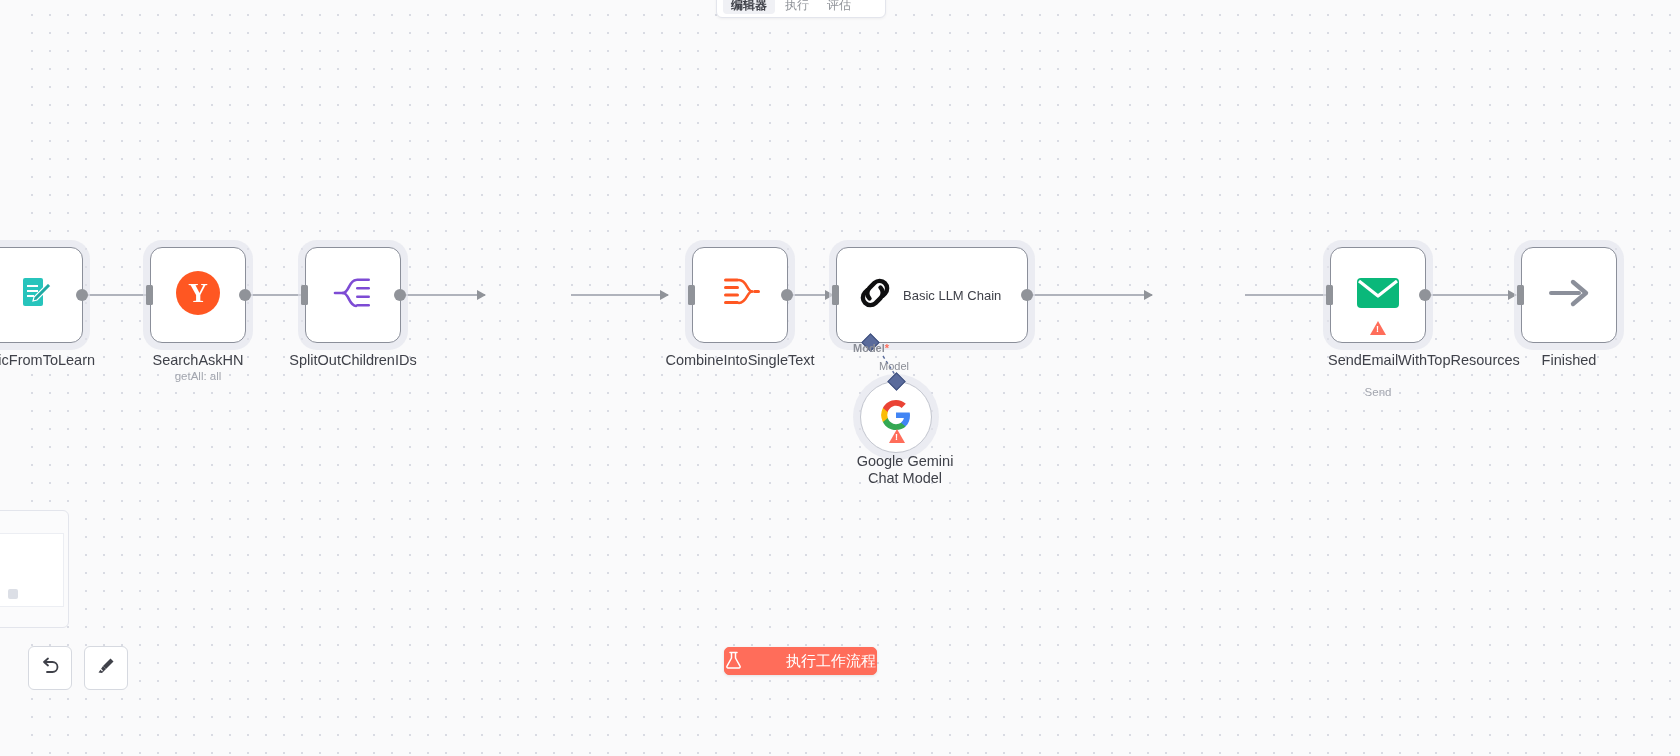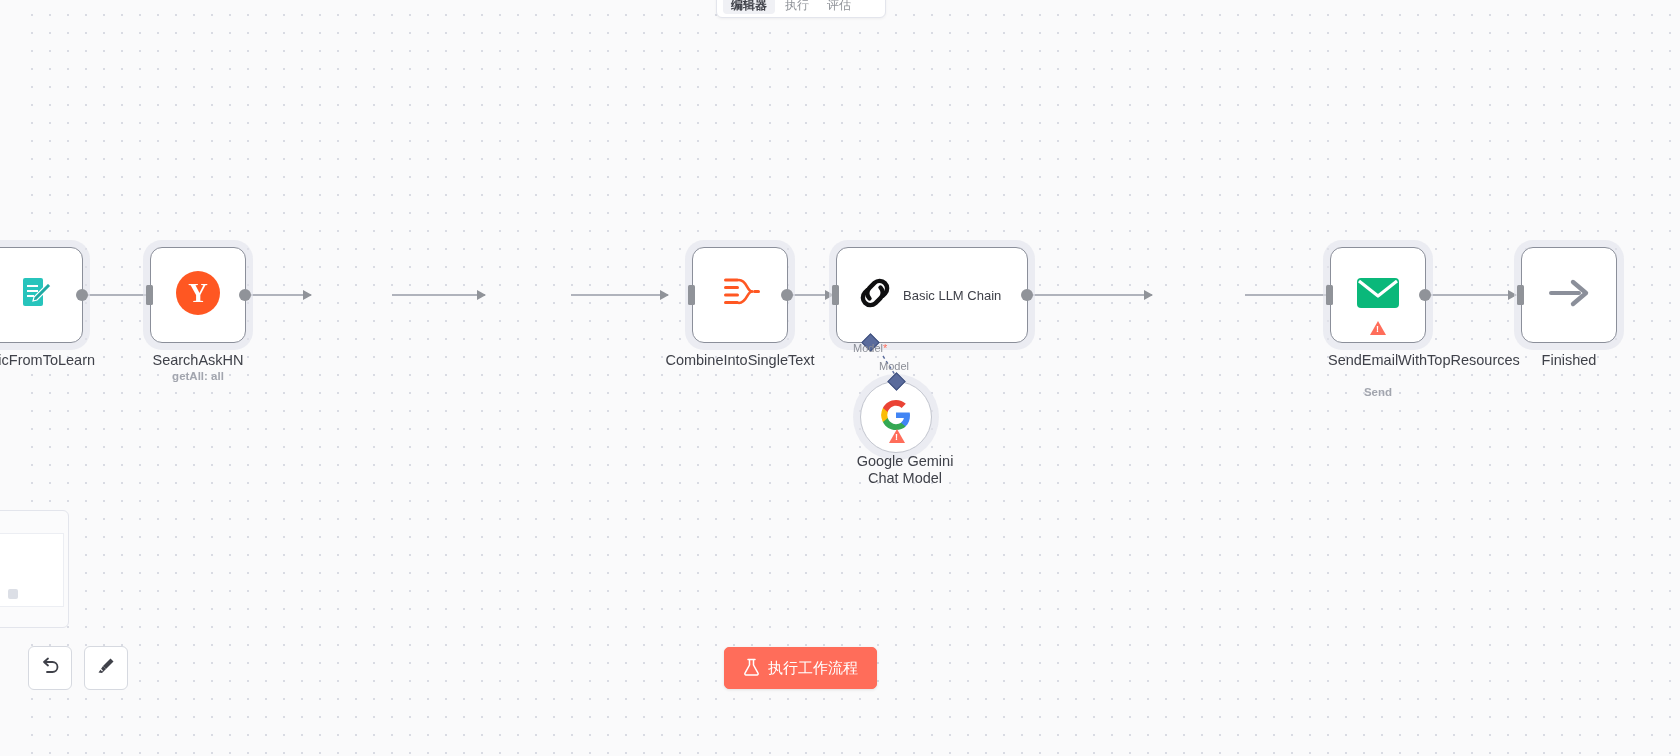--- a/index.html
+++ b/index.html
@@ -56,21 +56,21 @@
     transform: translateX(-50%);
     font-size: 14.5px; color: #3f4149;
     text-align: center; white-space: nowrap;
     line-height: 17px;
   }
   .node-title.wrap { white-space: normal; width: 100px; }
   .node-sub {
     position: absolute; left: 50%;
     transform: translateX(-50%);
     font-size: 11.5px; color: #a2a5ae;
-    text-align: center; white-space: nowrap; font-weight: bold;
+    text-align: center; white-space: nowrap;
   }
 
   
   .out-dot {
     position: absolute; right: -6px; top: 50%;
     width: 12px; height: 12px; margin-top: -6px;
     background: #909399; border-radius: 50%;
   }
   .in-stub {
     position: absolute; left: -5px; top: 50%;
@@ -149,25 +149,25 @@
     width: 44px; height: 44px;
     background: #fff;
     border: 1px solid #d6d9e0;
     border-radius: 6px;
     display: flex; align-items: center; justify-content: center;
   }
 
   
   #exec {
     position: absolute; left: 707px; top: 647px;
-    width: 153px; height: 42px;
+    width: 153px; height: 28px;
     background: #ff6d5a;
     border: 1px solid #ff6d5a;
     border-radius: 5px;
-    display: flex; align-items: center; justify-content: center;
+    display: flex; align-items: center; justify-content: space-between;
     gap: 8px;
     color: #fff; font-size: 15px;
     box-shadow: 0 1px 3px rgba(0,0,0,.10);
   }
 </style>
 </head>
 <body>
 
 <div id="canvas">
 
@@ -206,20 +206,36 @@
       <svg width="48" height="48" viewBox="0 0 48 48">
         <circle cx="24" cy="24" r="22" fill="#ff5722"></circle>
         <text x="24" y="33" font-family="'Liberation Serif',serif" font-size="27" font-weight="700" fill="#fff" text-anchor="middle">Y</text>
       </svg>
     </span>
     <span class="out-dot"></span>
     <div class="node-title">SearchAskHN</div>
     <div class="node-sub" style="top:122px;">getAll: all</div>
   </div>
 
+  <div class="node" style="left:288px; top:247px;">
+    <span class="in-stub"></span>
+    <span class="ico">
+      <svg width="44" height="40" viewBox="0 0 44 40">
+        <path d="M4 20 L12 20" stroke="#7d4bd4" stroke-width="2.6" stroke-linecap="round"></path>
+        <path d="M12 20 C18 20 18 7 25 7" stroke="#7d4bd4" stroke-width="2.6" fill="none" stroke-linecap="round"></path>
+        <path d="M12 20 C18 20 18 33 25 33" stroke="#7d4bd4" stroke-width="2.6" fill="none" stroke-linecap="round"></path>
+        <rect x="25" y="5.5" width="14" height="2.6" rx="1.3" fill="#7d4bd4"></rect>
+        <rect x="25" y="14" width="14" height="2.6" rx="1.3" fill="#7d4bd4"></rect>
+        <rect x="25" y="22.5" width="14" height="2.6" rx="1.3" fill="#7d4bd4"></rect>
+        <rect x="25" y="31" width="14" height="2.6" rx="1.3" fill="#7d4bd4"></rect>
+      </svg>
+    </span>
+    <span class="out-dot"></span>
+    <div class="node-title">SplitOutChildrenIDs</div>
+  </div>
 
 
   <div class="node" style="left:675px; top:247px;">
     <span class="in-stub"></span>
     <span class="ico">
       <svg width="44" height="40" viewBox="0 0 44 40">
         <rect x="6" y="5.5" width="15" height="3" rx="1.5" fill="#ff5722"></rect>
         <rect x="6" y="13" width="15" height="3" rx="1.5" fill="#ff5722"></rect>
         <rect x="6" y="20.5" width="15" height="3" rx="1.5" fill="#ff5722"></rect>
         <rect x="6" y="28" width="15" height="3" rx="1.5" fill="#ff5722"></rect>
@@ -238,21 +254,21 @@
       <svg width="40" height="40" viewBox="0 0 40 40">
         <path d="M14.5 25.5 a7.5 7.5 0 0 1 0 -10.6 l5 -5 a7.5 7.5 0 0 1 10.6 10.6 l-2.5 2.5" fill="none" stroke="#0f0f10" stroke-width="4.4" stroke-linecap="round"></path>
         <path d="M25.5 14.5 a7.5 7.5 0 0 1 0 10.6 l-5 5 a7.5 7.5 0 0 1 -10.6 -10.6 l2.5 -2.5" fill="none" stroke="#0f0f10" stroke-width="4.4" stroke-linecap="round"></path>
       </svg>
     </span>
     <span style="position:absolute;left:66px;font-size:13px;color:#3f4149;">Basic LLM Chain</span>
     <span class="out-dot"></span>
 
     <span class="diamond" style="left:27px; bottom:-7px;"></span>
   </div>
-  <span class="conn-label" style="left:836px; top:342px;"><span>Model</span><span style="color:#ff6d5a;">*</span></span>
+  <span class="conn-label" style="left:836px; top:342px;font-weight:bold;"><span>Model</span><span style="color:#ff6d5a;">*</span></span>
 
   <svg style="position:absolute;left:850px;top:352px;" width="60" height="35">
     <path d="M16 4 L30 26" stroke="#5a6b9c" stroke-width="1.4" fill="none" stroke-dasharray="3 3"></path>
   </svg>
   <span class="conn-label" style="left:862px; top:360px;">Model</span>
 
   <div id="gemini">
     <span class="diamond" style="top:-7px; left:29px;"></span>
     <span>
       <svg width="34" height="34" viewBox="0 0 34 34">

